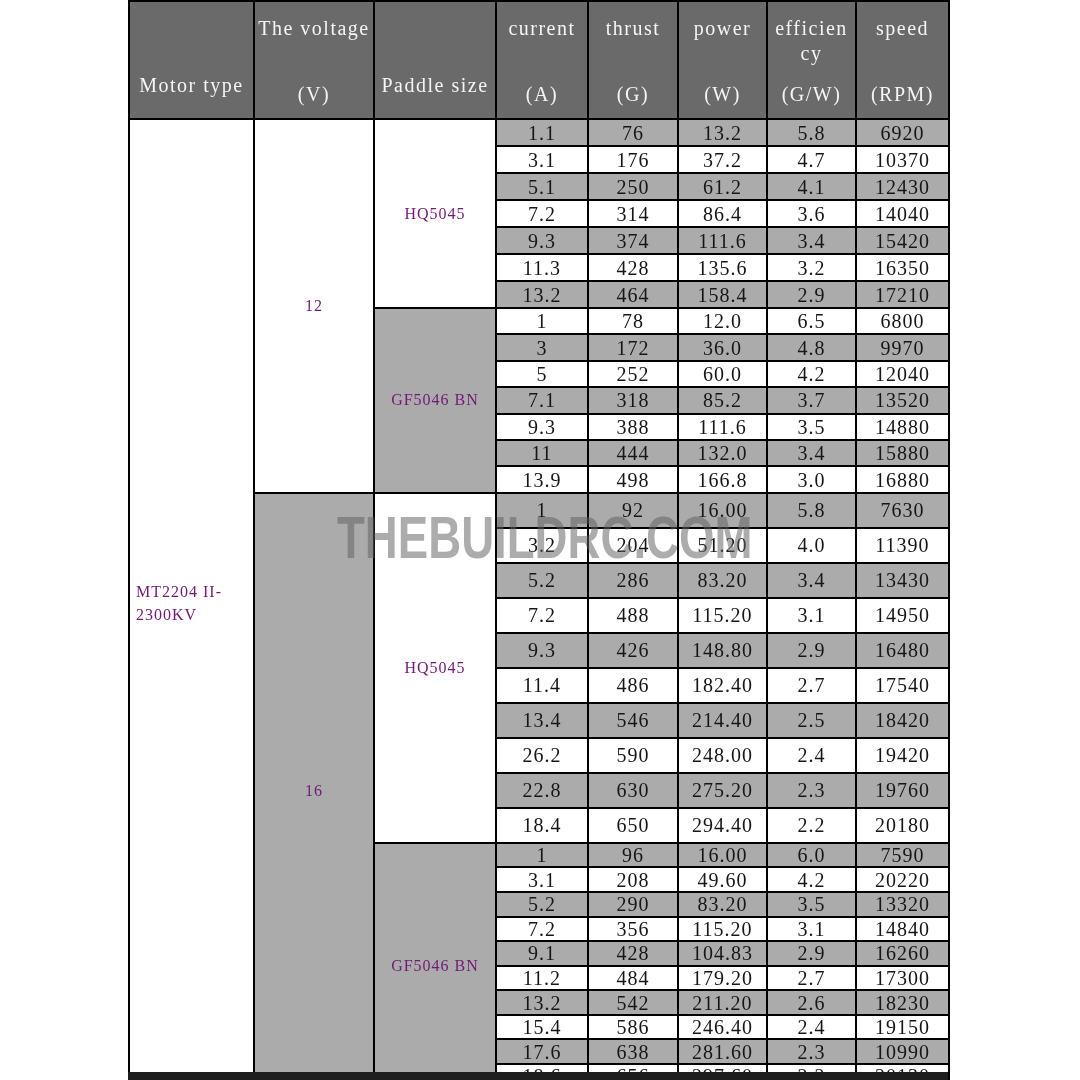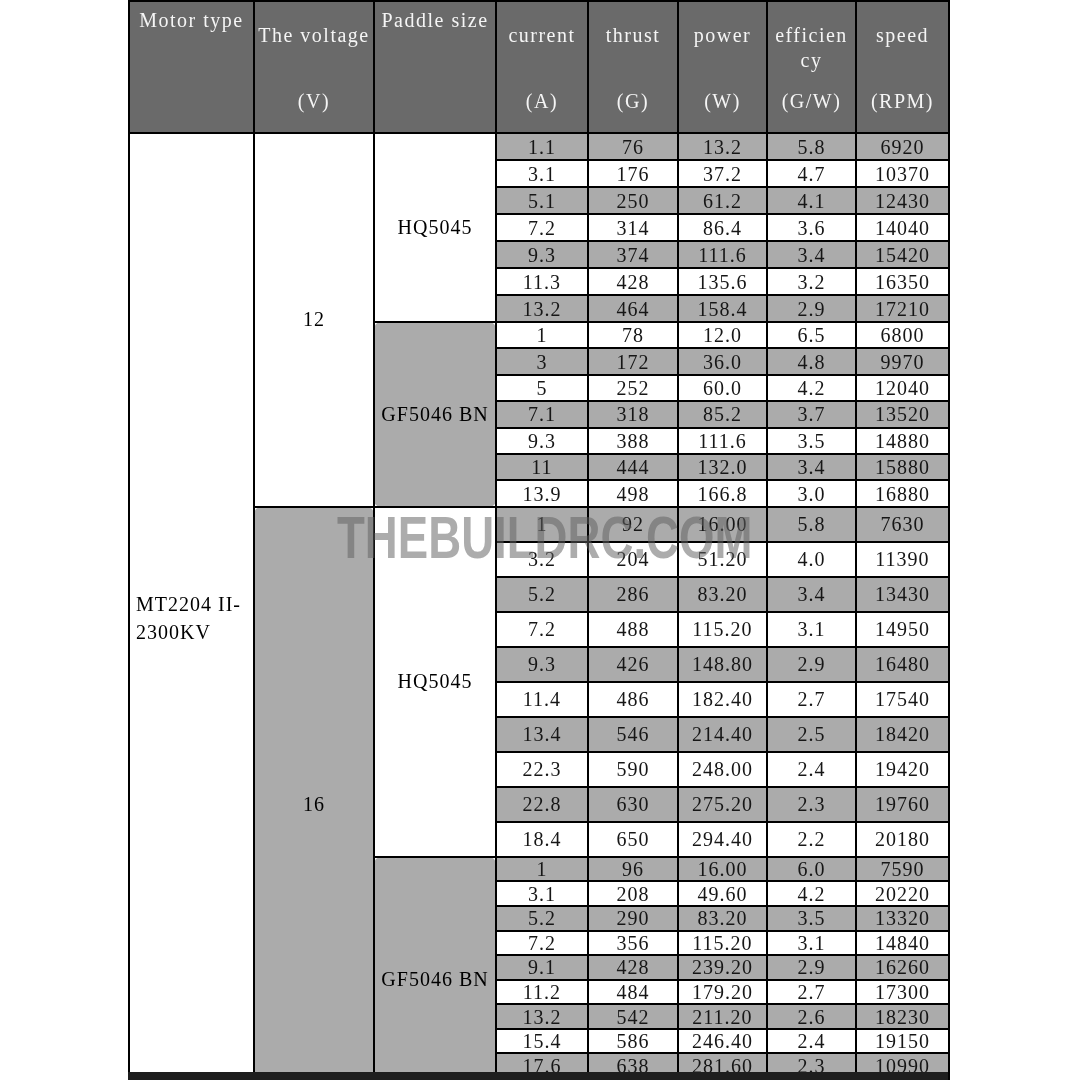--- a/index.html
+++ b/index.html
@@ -18,31 +18,31 @@
   .spec thead tr{height:101px;}
   .spec th{
     background:var(--header_bg,#6a6a6a);
     color:var(--header_text,#f5f5f5);
     font-weight:normal;font-size:20px;letter-spacing:1.5px;
   }
   .hwrap{
     display:flex;flex-direction:column;justify-content:space-between;
     align-items:center;height:90px;padding:6px 0 4px;
   }
-  .hwrap.center{justify-content:flex-start;padding-bottom:34px;}
+  .hwrap.center{justify-content:flex-end;padding-bottom:20px;}
   .htitle{white-space:pre-line;line-height:1.25;}
   .hunit{line-height:1.2;}
   td.num{
     font-size:20px;letter-spacing:1px;color:#161616;
     background:var(--plain_row_bg,#fff);line-height:1;
   }
   tr.shaded td.num{background:var(--shaded_row_bg,#ababab);}
-  td.groupcell{font-size:20px;letter-spacing:1px;color:#000000;}
+  td.groupcell{font-size:16px;letter-spacing:1px;color:#701a75;}
   td.plain{background:var(--plain_row_bg,#fff);}
-  td.shadedcell{background:var(--shaded_row_bg,#ababab);border-radius:7px;}
+  td.shadedcell{background:var(--shaded_row_bg,#ababab);}
   td.motor{text-align:left;padding-left:6px;white-space:pre-line;line-height:1.4;}
   tr.rh27{height:27px;}
   tr.rh26{height:26.4px;}
   tr.rh35{height:35px;}
   tr.rh25{height:24.6px;}
   .watermark{
     position:absolute;left:337px;top:503px;z-index:6;
     font-family:"Liberation Sans",sans-serif;font-weight:bold;font-size:60px;
     color:var(--watermark_color,#616161);opacity:0.52;letter-spacing:0;
     transform:scaleX(0.76);transform-origin:left top;
@@ -271,21 +271,21 @@
           <td class="num">17540</td>
         </tr>
         <tr class="rh35 shaded">
           <td class="num">13.4</td>
           <td class="num">546</td>
           <td class="num">214.40</td>
           <td class="num">2.5</td>
           <td class="num">18420</td>
         </tr>
         <tr class="rh35">
-          <td class="num">22.3</td>
+          <td class="num">26.2</td>
           <td class="num">590</td>
           <td class="num">248.00</td>
           <td class="num">2.4</td>
           <td class="num">19420</td>
         </tr>
         <tr class="rh35 shaded">
           <td class="num">22.8</td>
           <td class="num">630</td>
           <td class="num">275.20</td>
           <td class="num">2.3</td>
@@ -323,21 +323,21 @@
         <tr class="rh25">
           <td class="num">7.2</td>
           <td class="num">356</td>
           <td class="num">115.20</td>
           <td class="num">3.1</td>
           <td class="num">14840</td>
         </tr>
         <tr class="rh25 shaded">
           <td class="num">9.1</td>
           <td class="num">428</td>
-          <td class="num">239.20</td>
+          <td class="num">104.83</td>
           <td class="num">2.9</td>
           <td class="num">16260</td>
         </tr>
         <tr class="rh25">
           <td class="num">11.2</td>
           <td class="num">484</td>
           <td class="num">179.20</td>
           <td class="num">2.7</td>
           <td class="num">17300</td>
         </tr>

